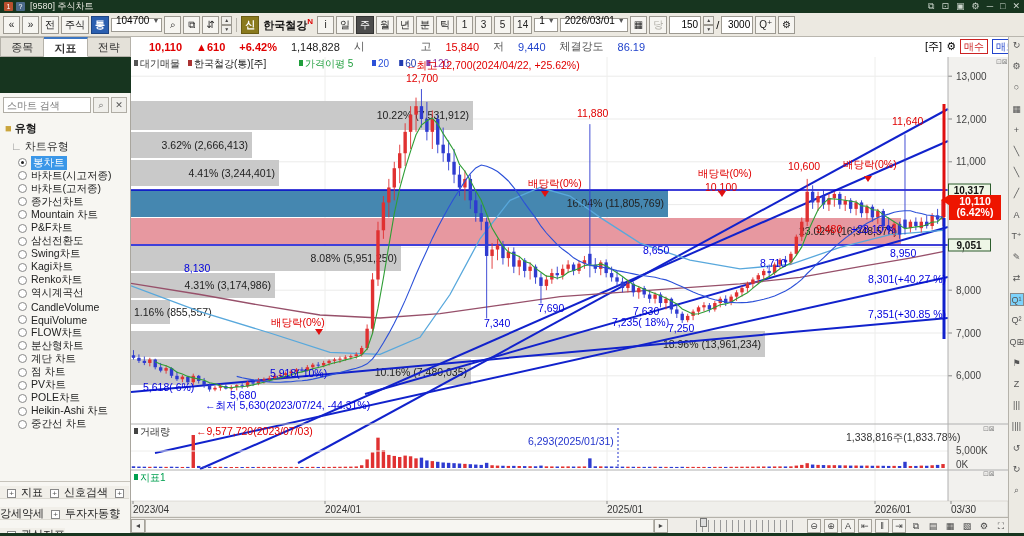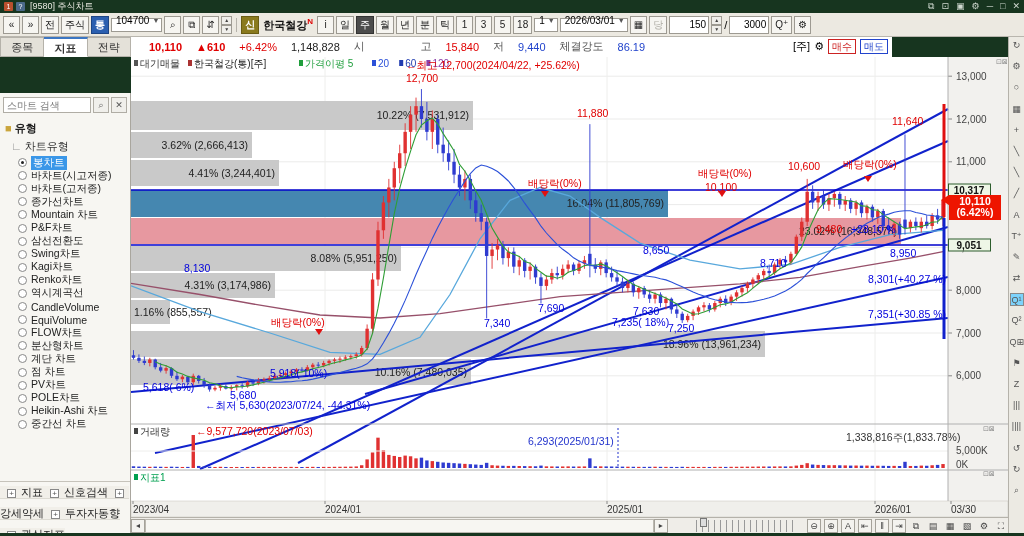--- a/index.html
+++ b/index.html
@@ -19,26 +19,26 @@
   .tbtn { display:inline-flex; align-items:center; justify-content:center; min-width:17px; height:18px; padding:0 3px; background:#f6f5f1; border:1px solid #9d9a92; font-size:10px; color:#222; }
   .tbtn.sel { background:#4c4c4c; color:#fff; border-color:#333; }
   .tbtn.dis { color:#b0aea6; }
   .badge { background:#2b5fb0; color:#fff; border:1px solid #1d4585; font-weight:bold; }
   .badge.olive { background:#8a7a1e; border-color:#6a5d14; }
   .combo { display:inline-flex; align-items:center; height:14px; background:#fff; border:1px solid #9d9a92; padding:0 2px 8px 4px; font-size:10px; gap:3px; }
   .combo .car { font-size:7px; color:#555; }
   .tname { font-weight:bold; font-size:11px; color:#111; padding:0 2px; }
   .tname sup { color:#e00000; font-size:8px; font-weight:bold; }
   .tsep { width:1px; height:14px; background:#b5b2aa; margin:0 2px; }
-  .tinput { width:40px; height:18px; border:1px solid #9d9a92; background:#fff; font-size:10px; text-align:right; padding:0 2px; }
+  .tinput { width:32px; height:18px; border:1px solid #9d9a92; background:#fff; font-size:10px; text-align:right; padding:0 2px; }
   .spin { display:inline-flex; flex-direction:column; width:11px; height:18px; }
   .spin b { flex:1; border:1px solid #9d9a92; background:#f0efeb; font-size:5px; line-height:7px; text-align:center; color:#444; font-weight:normal; }
 
   
-  #infobar { position:absolute; left:0; top:37px; width:892px; height:20px; background:#f3f1ec; border-bottom:1px solid #b5b2aa; display:flex; align-items:center; }
+  #infobar { position:absolute; left:0; top:37px; width:1024px; height:20px; background:#f3f1ec; border-bottom:1px solid #b5b2aa; display:flex; align-items:center; }
   #side-tabs { width:131px; height:20px; display:flex; }
   .stab { flex:1; height:20px; line-height:19px; text-align:center; border:1px solid #b5b2aa; border-left:none; background:#e4e1d9; color:#333; cursor:pointer; }
   .stab:first-child { border-left:1px solid #b5b2aa; }
   .stab.active { background:#fff; border-bottom-color:#fff; font-weight:bold; border-top:2px solid #3c76c2; }
   #info-vals { flex:1; display:flex; align-items:center; gap:14px; padding-left:18px; background:#fff; height:20px; font-size:11px; }
   #info-right { display:flex; align-items:center; gap:4px; margin-left:auto; padding-right:4px; }
   .mini-box { border:1px solid #cc2222; color:#cc2222; padding:0 3px; height:15px; line-height:14px; font-size:10px; background:#fff; cursor:pointer; }
   .mini-box.blue { border-color:#2244cc; color:#2244cc; }
 
   
@@ -125,21 +125,21 @@
       <span class="tbtn">i</span>
       <span class="tbtn">일</span>
       <span class="tbtn sel">주</span>
       <span class="tbtn">월</span>
       <span class="tbtn">년</span>
       <span class="tbtn">분</span>
       <span class="tbtn">틱</span>
       <span class="tbtn">1</span>
       <span class="tbtn">3</span>
       <span class="tbtn">5</span>
-      <span class="tbtn">18</span>
+      <span class="tbtn">14</span>
       <span class="combo">
         <span>1</span>
         <span class="car">▼</span>
       </span>
       <span class="combo">
         <span>2026/03/01</span>
         <span class="car">▼</span>
       </span>
       <span class="tbtn">▦</span>
       <span class="tbtn dis">당</span>
@@ -156,21 +156,21 @@
 
   <div id="infobar">
     <div id="side-tabs">
         <span class="stab">종목</span>
         <span class="stab active">지표</span>
         <span class="stab">전략</span>
       </div>
     <div id="info-vals">
         <span style="color: rgb(224, 0, 0); font-weight: bold;">10,110</span>
         <span style="color: rgb(224, 0, 0); font-weight: bold;">▲610</span>
-        <span style="color: rgb(224, 0, 0); font-weight: normal;">+6.42%</span>
+        <span style="color: rgb(224, 0, 0); font-weight: bold;">+6.42%</span>
         <span style="color: rgb(34, 34, 34);">1,148,828</span>
         <span style="color: rgb(85, 85, 85);">시</span>
         <span style="color: rgb(224, 0, 0); margin-top: 44px;">9,810</span>
         <span style="color: rgb(85, 85, 85);">고</span>
         <span style="color: rgb(224, 0, 0);">15,840</span>
         <span style="color: rgb(85, 85, 85);">저</span>
         <span style="color: rgb(34, 68, 204);">9,440</span>
         <span style="color: rgb(85, 85, 85);">체결강도</span>
         <span style="color: rgb(34, 68, 204);">86.19</span>
         <span id="info-right">

